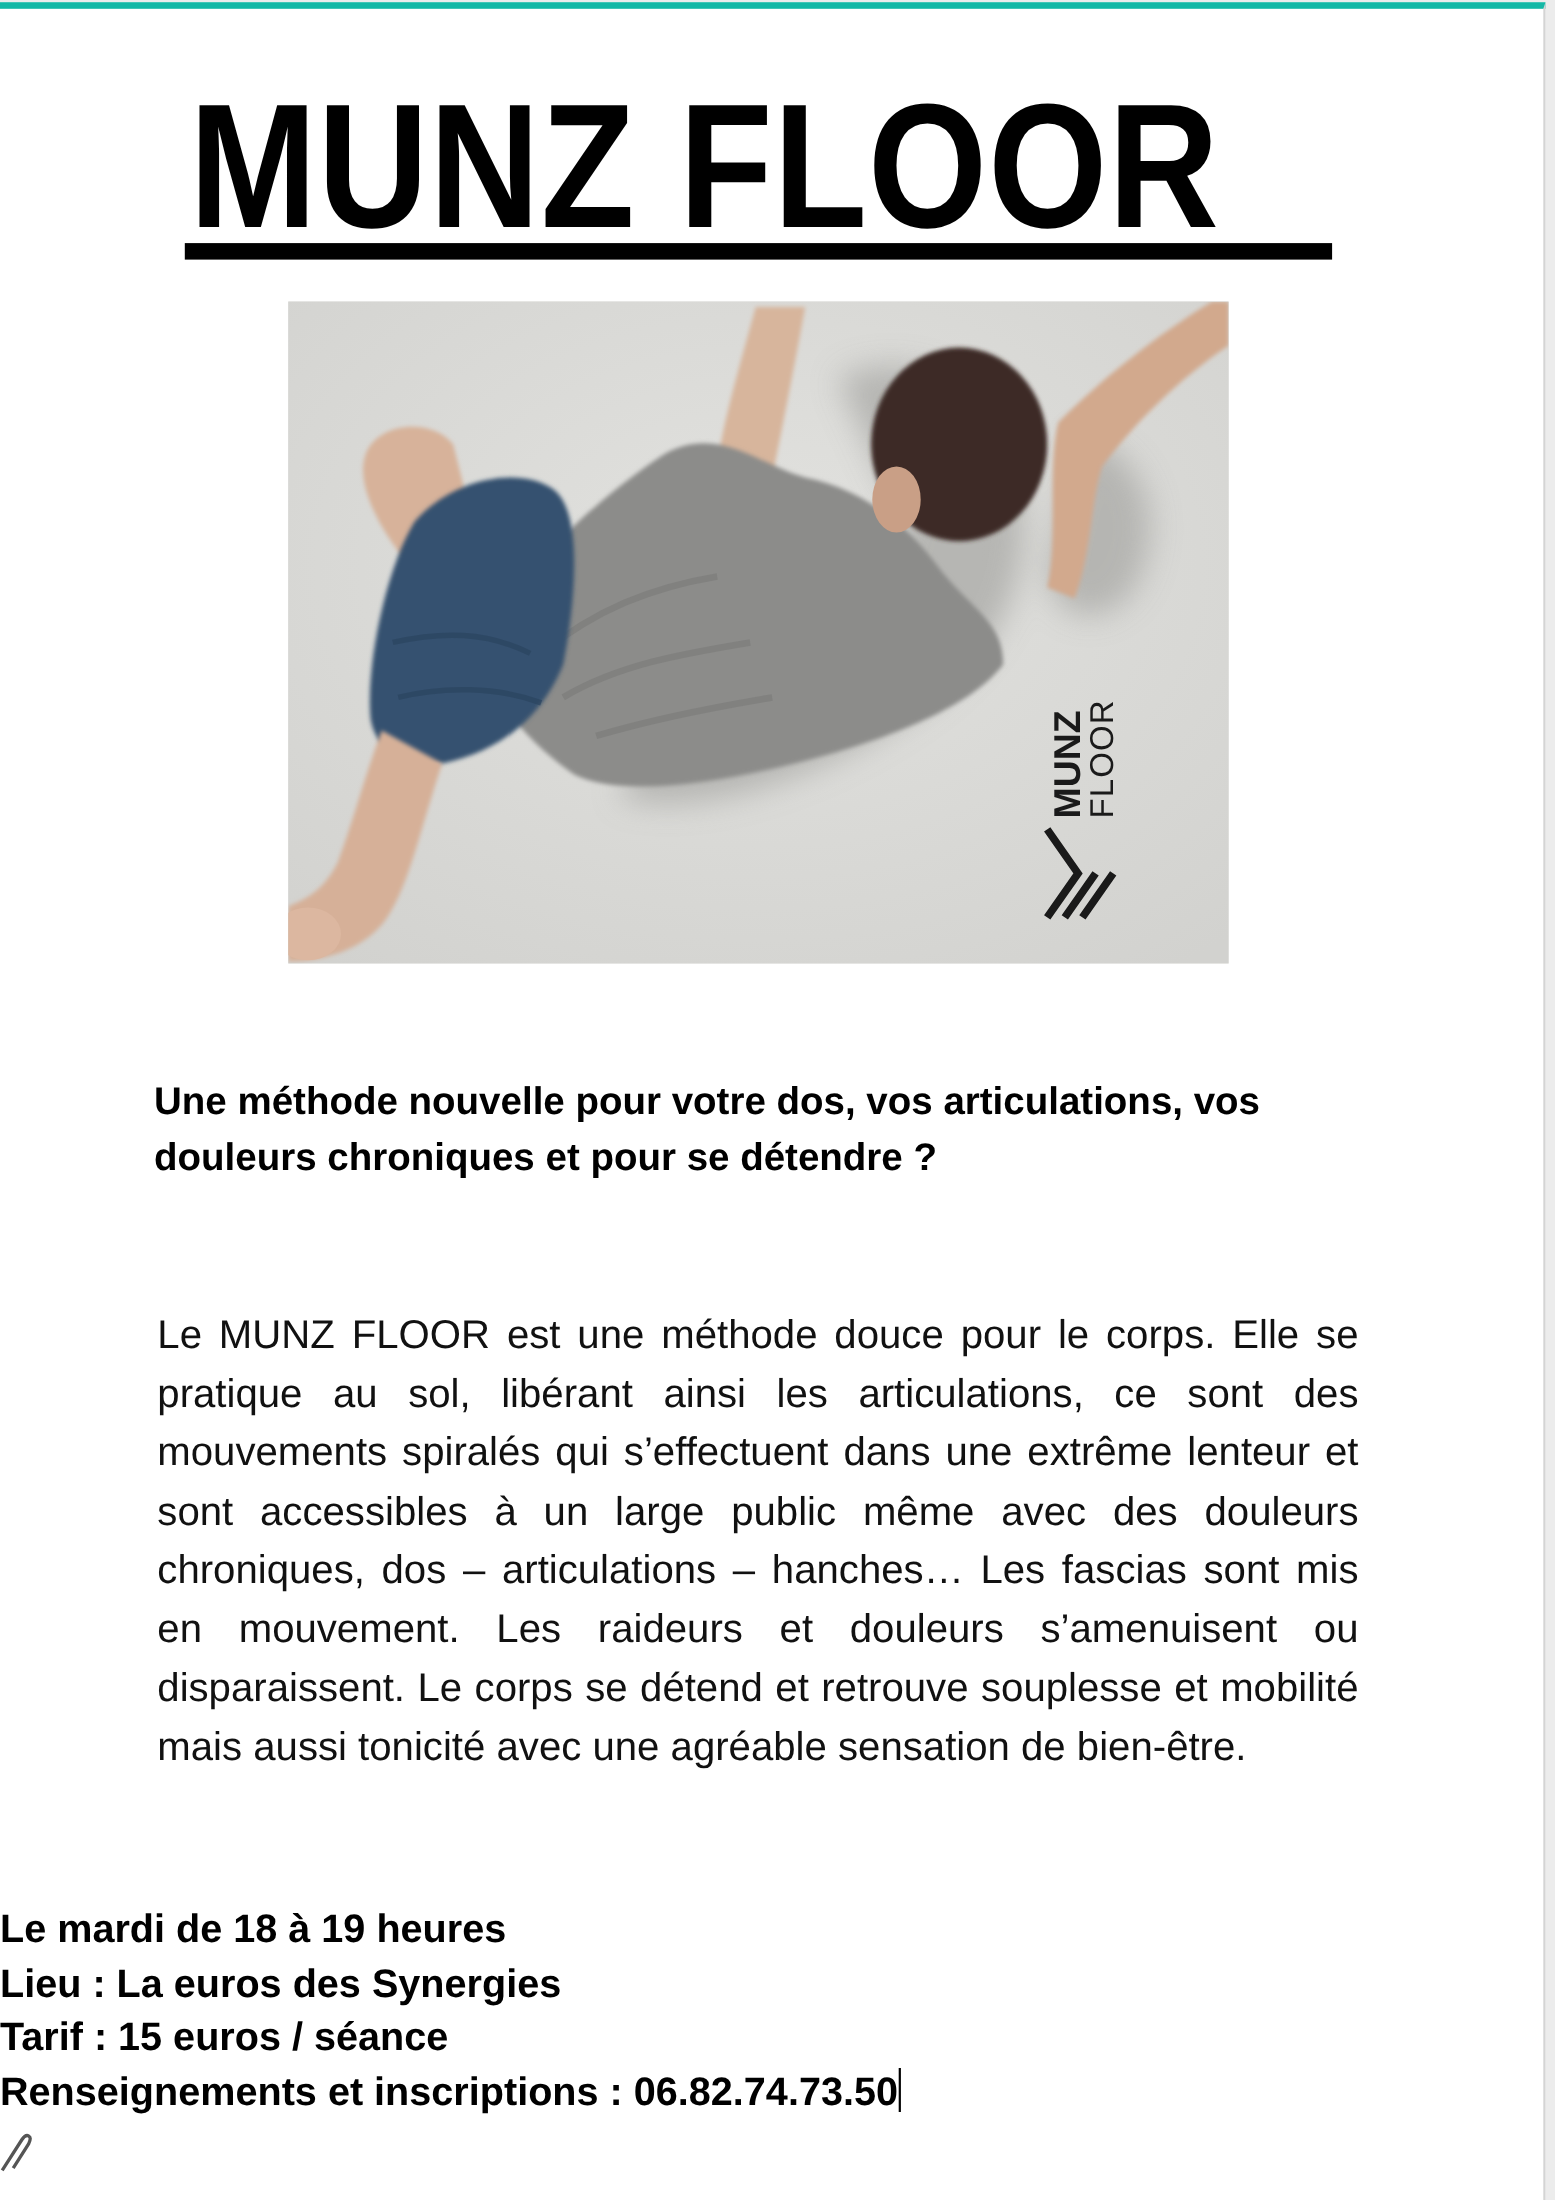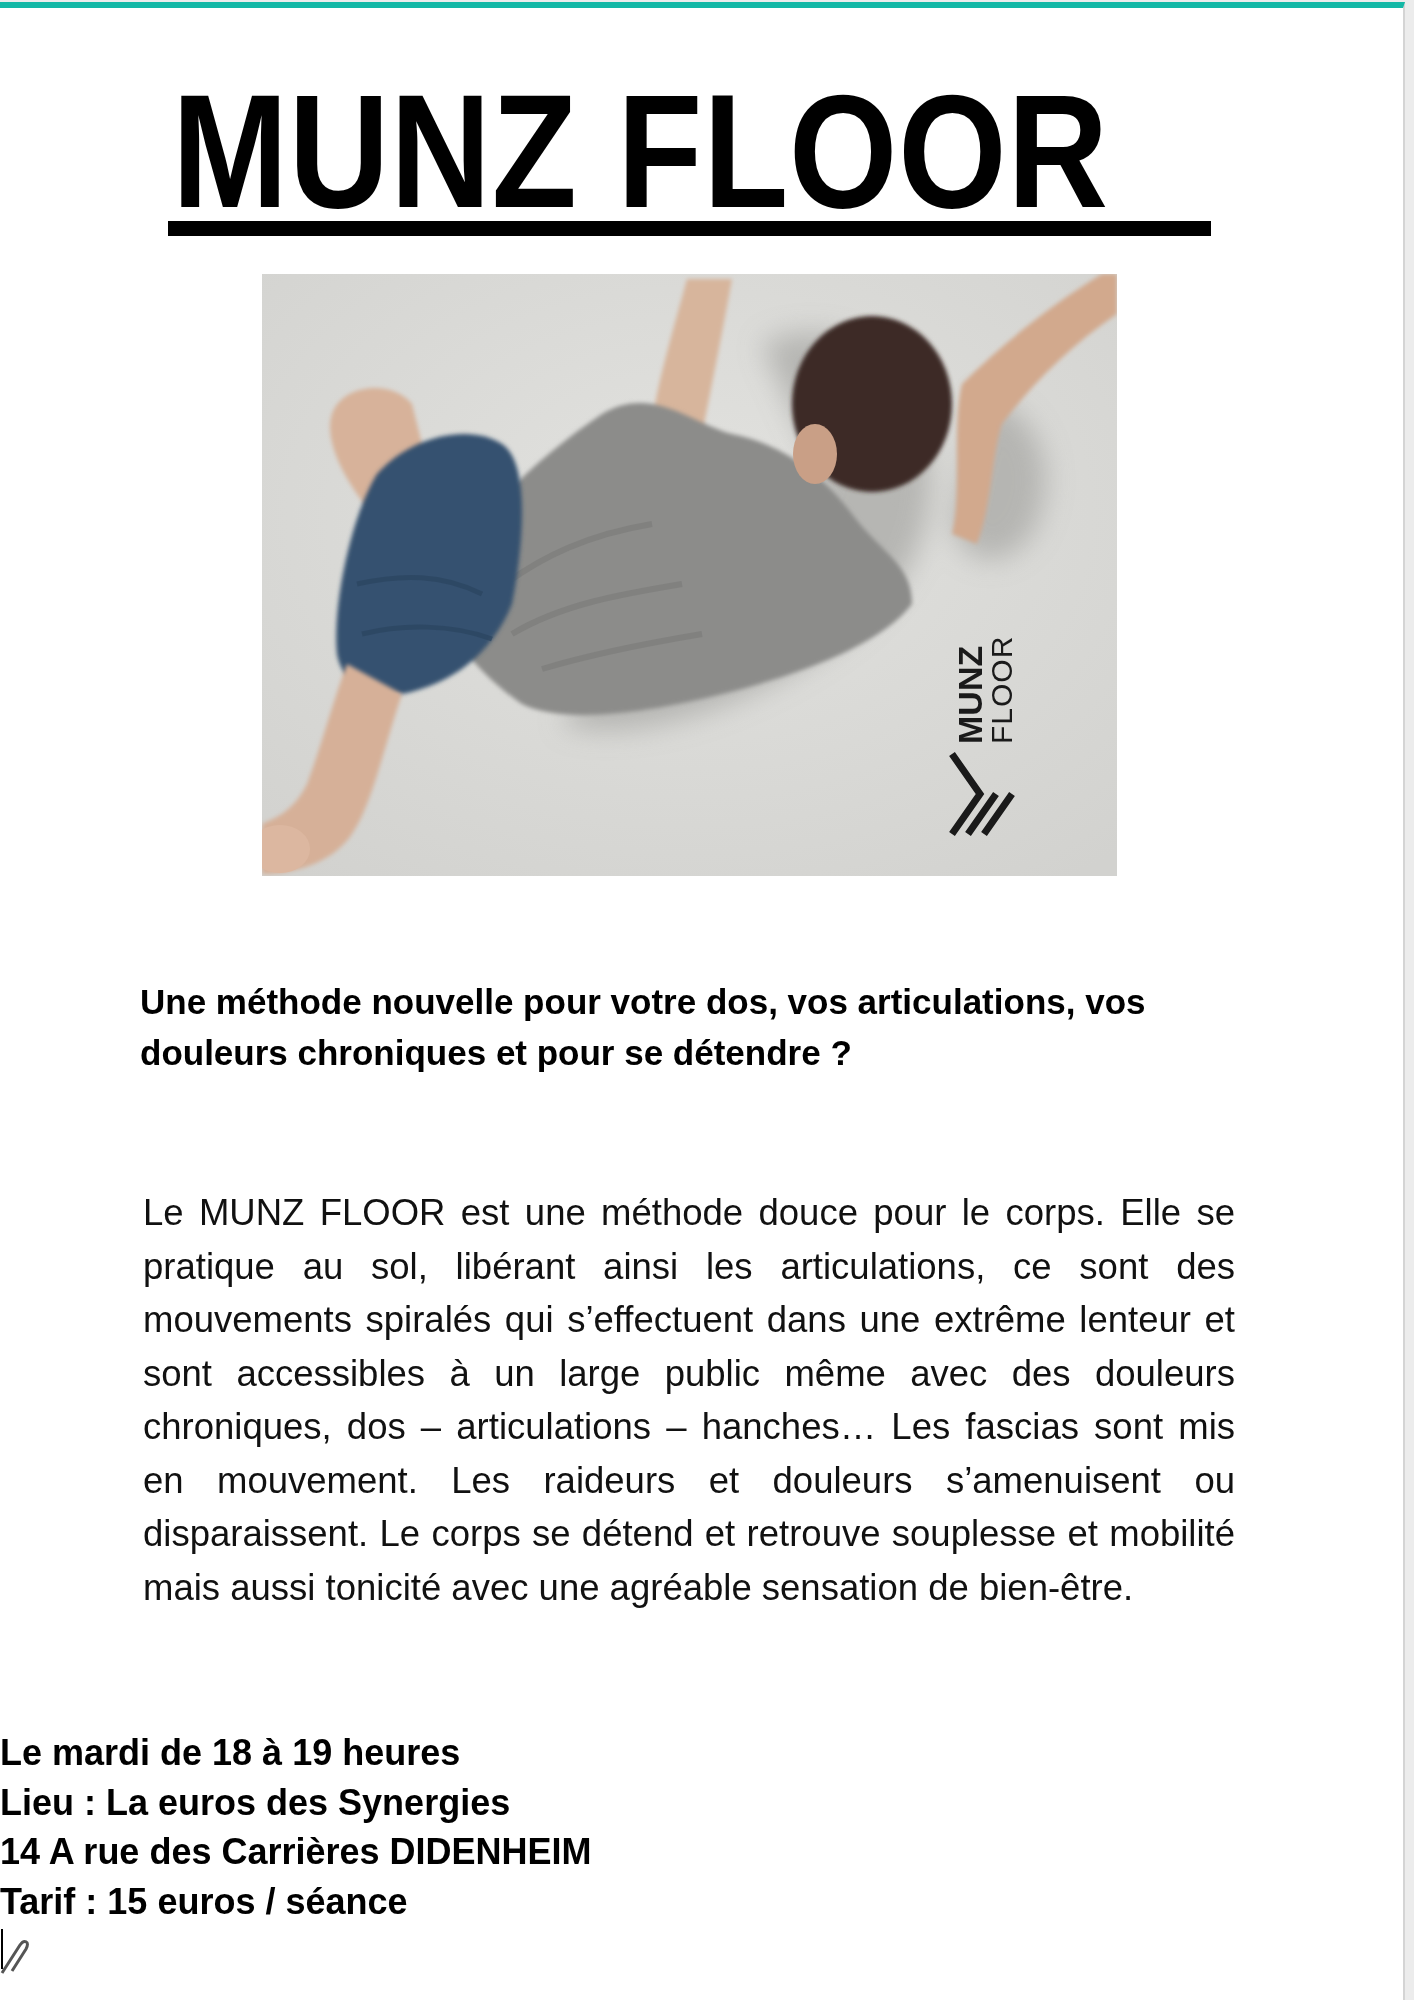--- a/index.html
+++ b/index.html
@@ -107,21 +107,20 @@
     </svg>
   </div>
 
   <div class="subtitle">Une méthode nouvelle pour votre dos, vos articulations, vos douleurs chroniques et pour se détendre ?</div>
 
   <div class="body-text">Le MUNZ FLOOR est une méthode douce pour le corps. Elle se pratique au sol, libérant ainsi les articulations, ce sont des mouvements spiralés qui s’effectuent dans une extrême lenteur et sont accessibles à un large public même avec des douleurs chroniques, dos – articulations – hanches… Les fascias sont mis en mouvement. Les raideurs et douleurs s’amenuisent ou disparaissent. Le corps se détend et retrouve souplesse et mobilité mais aussi tonicité avec une agréable sensation de bien-être.</div>
 
   <div class="info">
     <span class="line">Le mardi de 18 à 19 heures</span>
     <span class="line">Lieu : La euros des Synergies</span>
-    <span class="line">14 A rue des Carrières DIDENHEIM</span>
     <span class="line">Tarif : 15 euros / séance</span>
-    <span class="line"><span class="cursor"></span></span>
+    <span class="line"><span>Renseignements et inscriptions : 06.82.74.73.50</span><span class="cursor"></span></span>
   </div>
 
   <svg class="anchor-icon" viewBox="0 0 36 44">
     <path d="M8 40 L26 12 C30 6 36 8 32 16 L18 38" stroke="#555" stroke-width="3" fill="none"></path>
   </svg>
 </div>
 
 </body></html>

